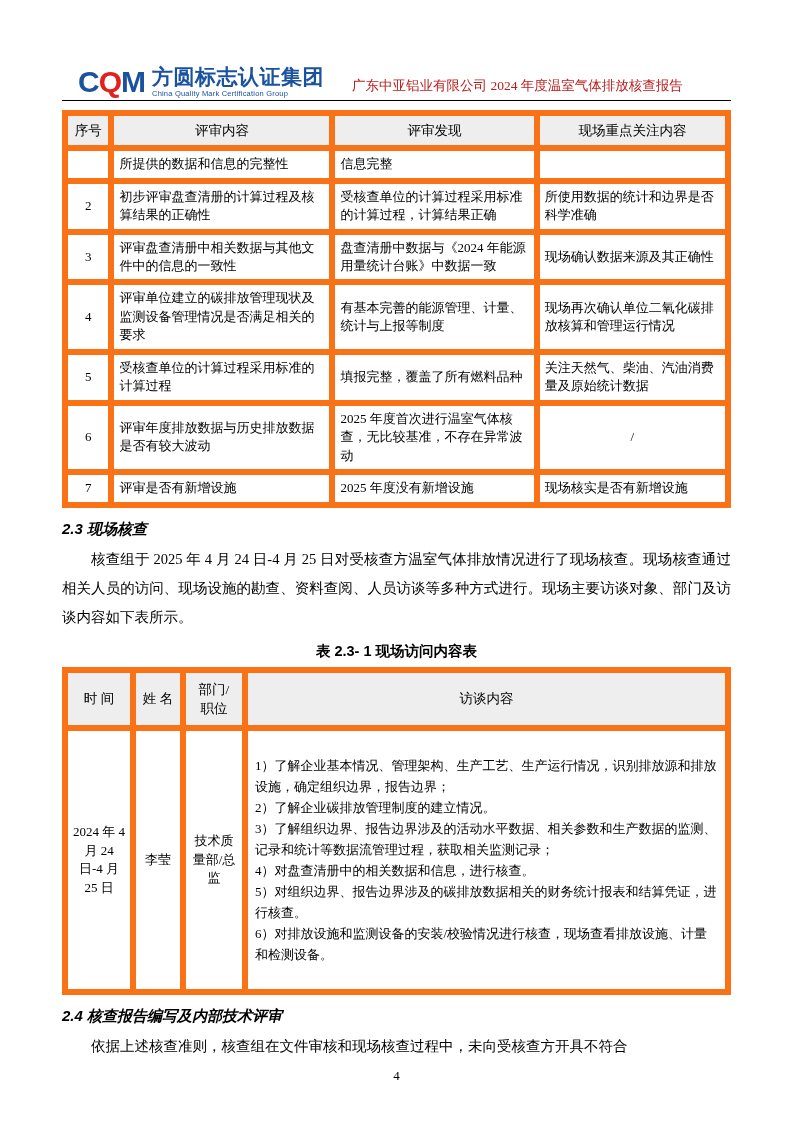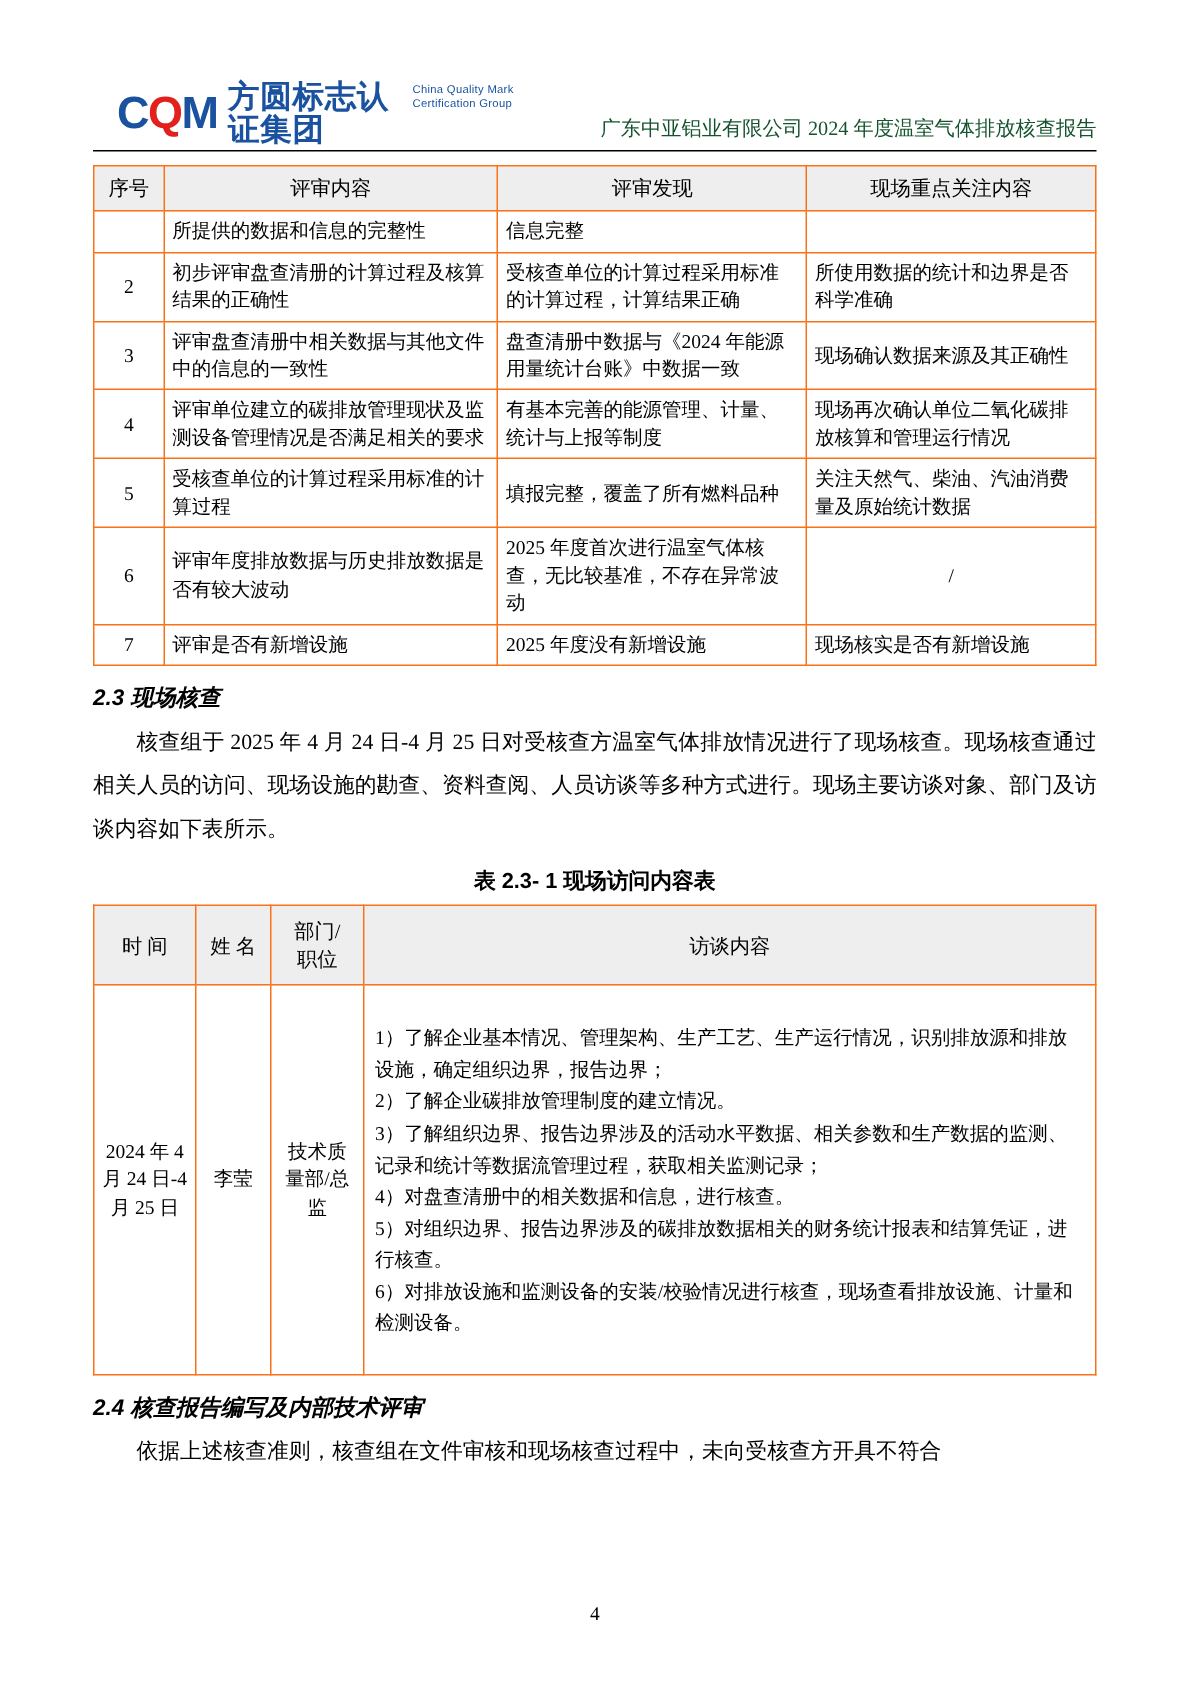--- a/index.html
+++ b/index.html
@@ -42,58 +42,58 @@
     font-size: 30px;
     font-weight: bold;
     letter-spacing: -1px;
     line-height: 1;
     display: flex;
     align-items: center;
   }
   .logo-c { color: #1a52a0; }
   .logo-q { color: #e2211c; }
   .logo-m { color: #1a52a0; }
-  .logo-text { display: flex; justify-content: center; }
+  .logo-text { display: flex; flex-direction: column; justify-content: center; }
   .logo-cn {
     font-family: "Liberation Sans", sans-serif;
     font-size: 21px;
     font-weight: bold;
     color: #1a52a0;
     line-height: 1.05;
     letter-spacing: 0.5px;
   }
   .logo-en {
     font-family: "Liberation Sans", sans-serif;
     font-size: 7.5px;
     color: #1a52a0;
     letter-spacing: 0.2px;
     line-height: 1.2;
     margin-top: 1px;
   }
   .header-title {
     margin-left: 28px;
     font-size: 13.5px;
     font-family: "Liberation Serif", serif;
-    color: #14532d;
+    color: #b91c1c;
     padding-bottom: 3px;
     white-space: nowrap;
   }
   .header-rule {
     border-bottom: 1.2px solid #000;
     margin: 0 0 9px 0;
   }
 
   
   table {
     border-collapse: collapse;
     width: 100%;
     table-layout: fixed;
   }
   table td, table th {
-    border: 1px solid #f97316;
+    border: 6px solid #f97316;
     padding: 4px 5px;
     font-size: 13px;
     line-height: 1.42;
     vertical-align: middle;
     word-break: break-word;
   }
   .t1 th {
     background: #eeeeee;
     font-weight: normal;
     text-align: center;

